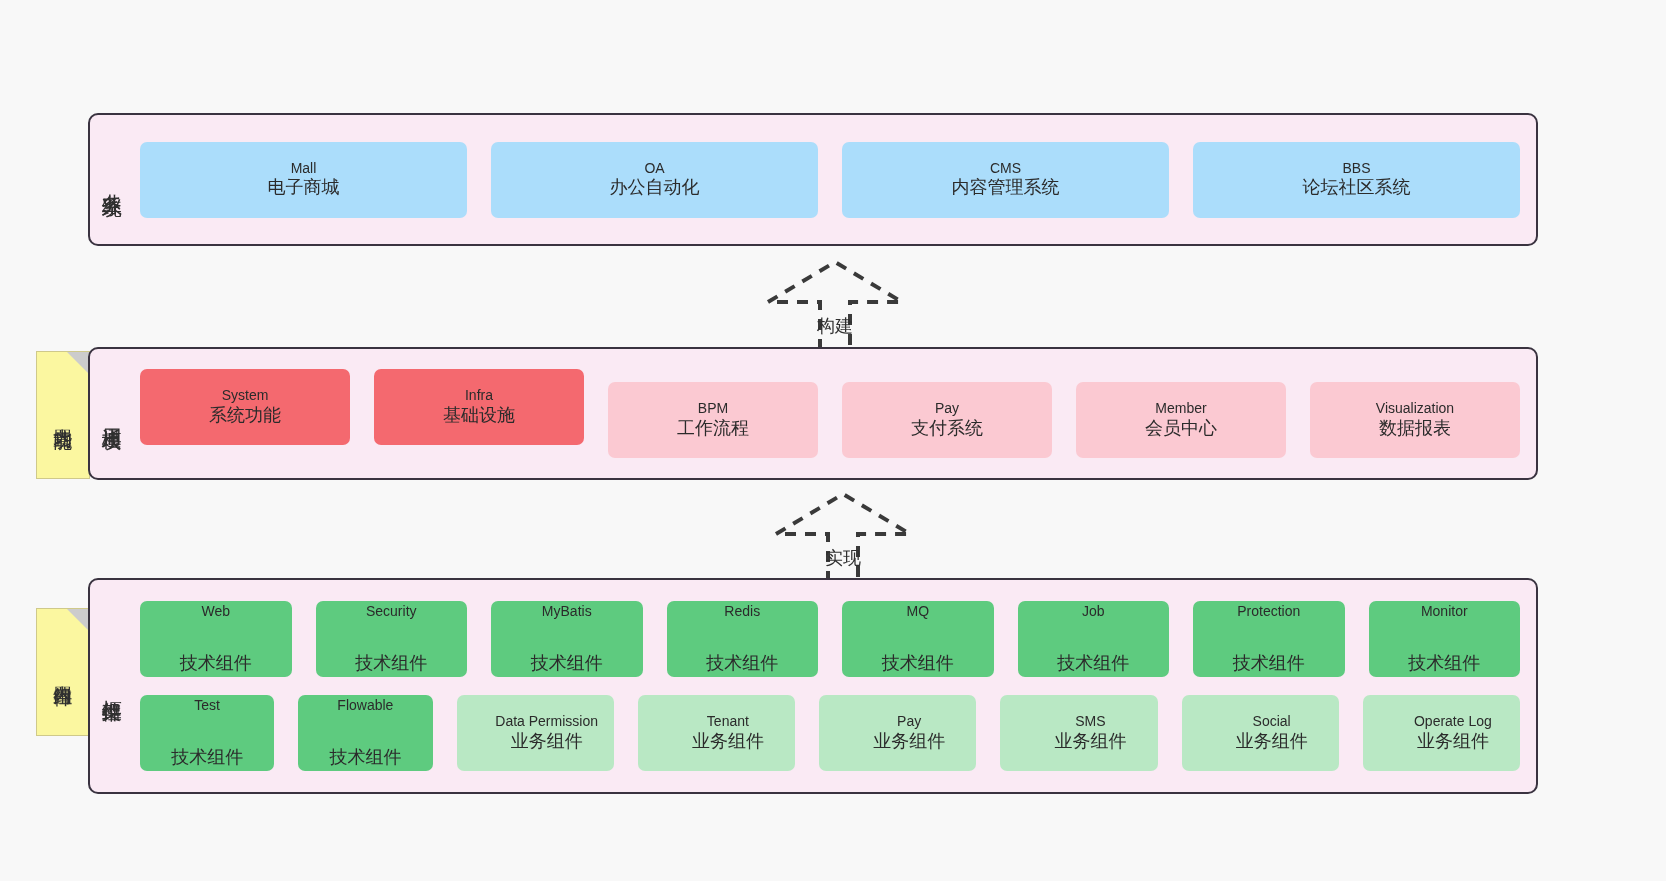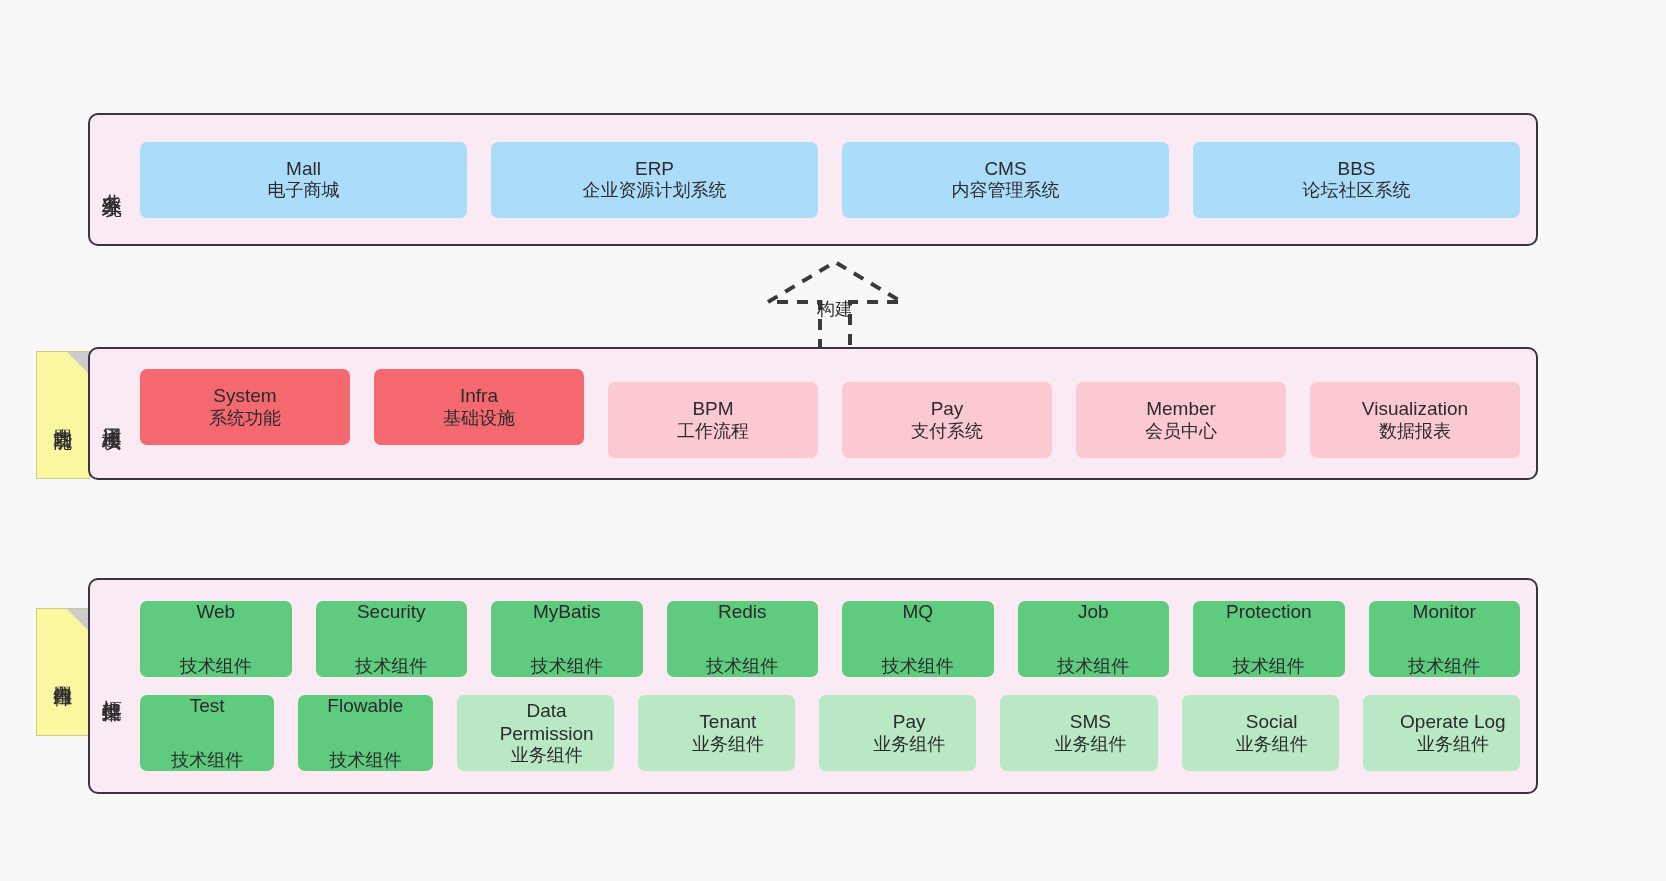--- a/index.html
+++ b/index.html
@@ -72,21 +72,21 @@
     flex-direction: column;
     align-items: center;
     justify-content: center;
     text-align: center;
     color: #2b2b2b;
     line-height: 1.22;
     padding: 4px 6px;
     overflow: hidden;
   }
   .node .en {
-    font-size: 19px;
+    font-size: 14px;
     white-space: nowrap;
   }
   .node .cn {
     font-size: 18px;
     white-space: nowrap;
   }
   .node.wrap .en { white-space: normal; }
 
   .c-blue        { background: #abddfb; }
   .c-red         { background: #f4696f; }
@@ -136,21 +136,21 @@
   .gen-arrow {
     position: absolute;
     width: 150px;
     height: 92px;
   }
   .gen-arrow svg { display: block; width: 150px; height: 92px; }
   .gen-arrow .gen-label {
     position: absolute;
     left: 0;
     right: 0;
-    bottom: 29px;
+    bottom: 12px;
     text-align: center;
     font-size: 18px;
     color: #2f2f2f;
     user-select: none;
   }
   #arrow-build   { left: 760px; top: 258px; }
   #arrow-realize { left: 768px; top: 490px; }
 </style>
 </head>
 <body>
@@ -159,22 +159,22 @@
 
   <div class="layer" id="layer-business">
     <div class="layer-title">业务系统</div>
     <div class="layer-body">
       <div class="row">
         <div class="node c-blue">
           <span class="en">Mall</span>
           <span class="cn">电子商城</span>
         </div>
         <div class="node c-blue">
-          <span class="en">ERP</span>
-          <span class="cn">企业资源计划系统</span>
+          <span class="en">OA</span>
+          <span class="cn">办公自动化</span>
         </div>
         <div class="node c-blue">
           <span class="en">CMS</span>
           <span class="cn">内容管理系统</span>
         </div>
         <div class="node c-blue">
           <span class="en">BBS</span>
           <span class="cn">论坛社区系统</span>
         </div>
       </div>
@@ -218,20 +218,26 @@
           <span class="cn">会员中心</span>
         </div>
         <div class="node c-pink">
           <span class="en">Visualization</span>
           <span class="cn">数据报表</span>
         </div>
       </div>
     </div>
   </div>
 
+  <div class="gen-arrow" id="arrow-realize">
+    <svg viewBox="0 0 150 92" xmlns="http://www.w3.org/2000/svg">
+      <polyline points="60,92 60,44 8,44 75,4 142,44 90,44 90,92" fill="none" stroke="#3a3a3a" stroke-width="4" stroke-dasharray="11,9" stroke-linecap="butt" stroke-linejoin="miter"></polyline>
+    </svg>
+    <div class="gen-label">实现</div>
+  </div>
 
   <div class="note" id="note-framework">
     <span class="fold"></span>
     <span>内置组件</span>
   </div>
 
   <div class="layer" id="layer-framework">
     <div class="layer-title">框架组件</div>
     <div class="layer-body">
 

